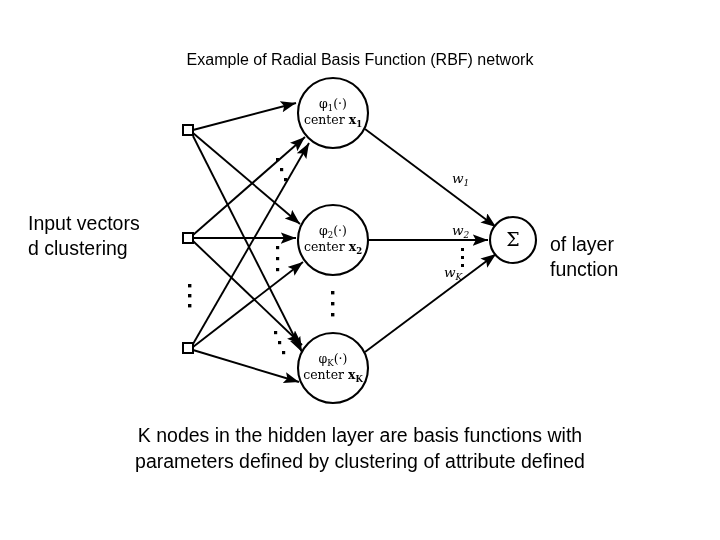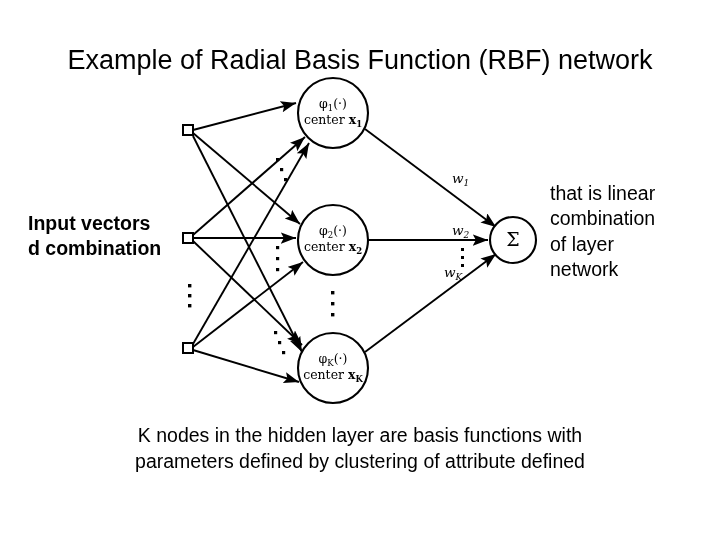--- a/index.html
+++ b/index.html
@@ -20,35 +20,34 @@
     left: 0; top: 0;
     width: 720px;
     height: 540px;
   }
   .title {
     position: absolute;
     left: 0;
     top: 47px;
     width: 720px;
     text-align: center;
-    font-size: 27px;
+    font-size: 16px;
     line-height: 26px;
     letter-spacing: 0px;
     color: #000000;
   }
   .left-label {
     position: absolute;
     left: 28px;
     top: 211px;
     width: 170px;
     font-size: 19.5px;
     line-height: 25px;
     text-align: left;
     color: #000000;
-    font-weight: bold;
   }
   .right-label {
     position: absolute;
     left: 550px;
     top: 155px;
     width: 172px;
     font-size: 19.5px;
     line-height: 25.5px;
     text-align: left;
     color: #000000;
@@ -177,29 +176,29 @@
 
     <g fill="#000000">
       <rect x="461" y="248" width="3.0" height="3.0"></rect>
       <rect x="461" y="256" width="3.0" height="3.0"></rect>
       <rect x="461" y="264" width="3.0" height="3.0"></rect>
     </g>
   </svg>
 
   <div class="left-label">
     <span>Input vectors</span><br>
-    <span>d combination</span>
+    <span>d clustering</span>
   </div>
 
   <div class="right-label">
     <br>
-    <span>that is linear</span><br>
-    <span>combination</span><br>
+    <br>
+    <br>
     <span>of layer</span><br>
-    <span>network</span>
+    <span>function</span>
   </div>
 
   <div class="caption">
     <span>K nodes in the hidden layer are basis functions with</span>
     <span>parameters defined by clustering of attribute defined</span>
   </div>
 
 </div>
 
 </body></html>

